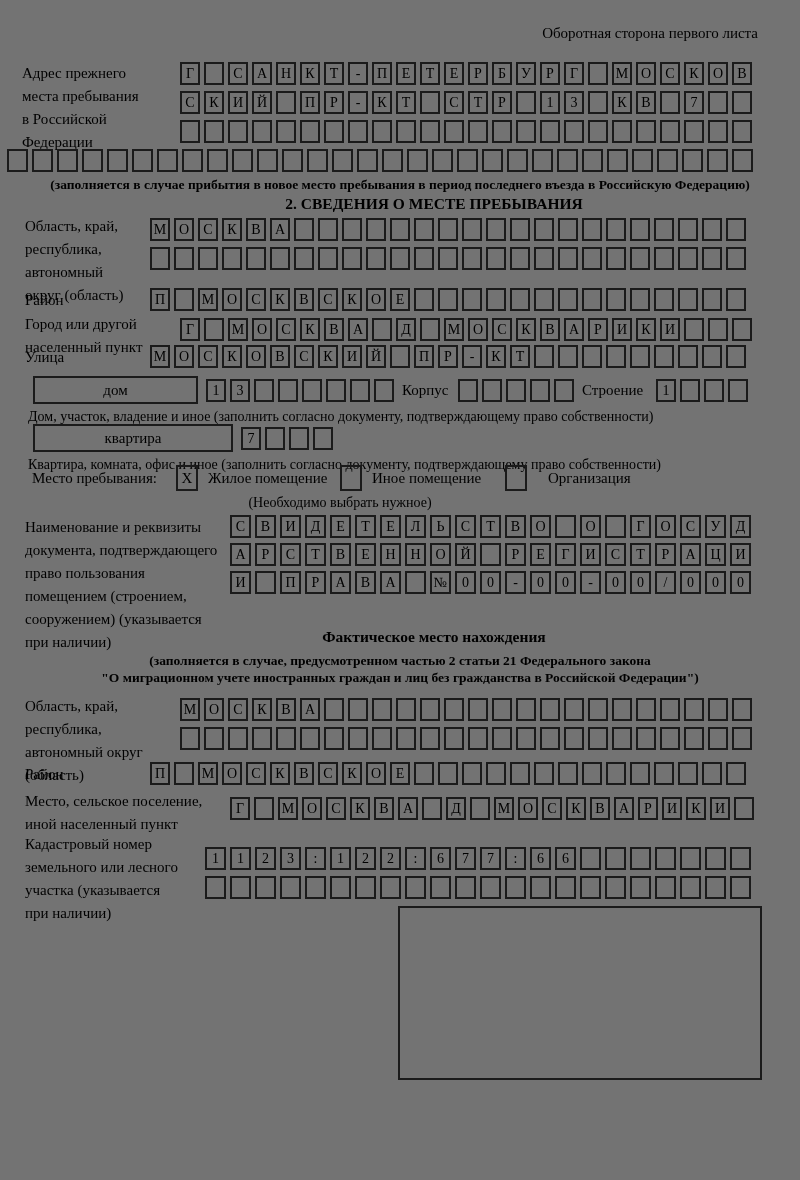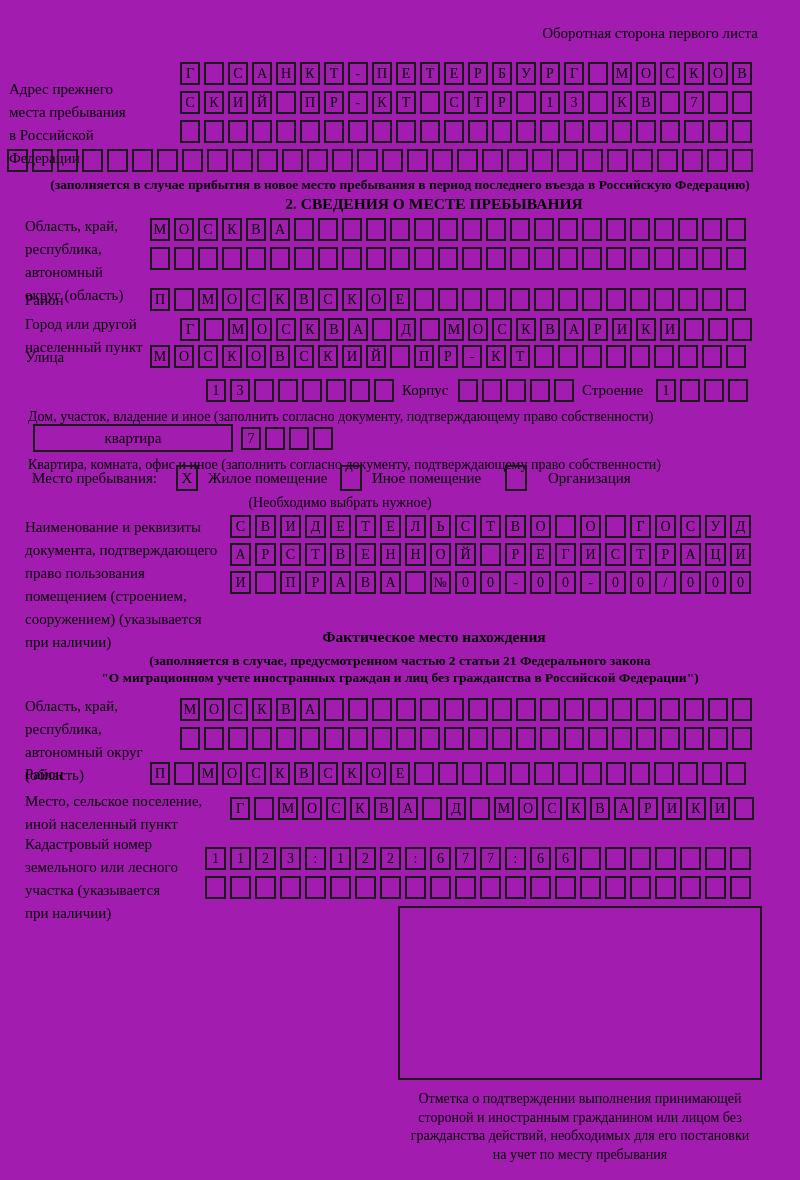--- a/index.html
+++ b/index.html
@@ -1,16 +1,16 @@
 <!DOCTYPE html>
 <html><head>
 <meta charset="utf-8">
 <style>
   html,body{margin:0;padding:0;background:#fff;}
-  .page{position:relative;width:800px;height:1180px;background:#a21caf;color:#000;
+  .page{position:relative;width:800px;height:1180px;background:#737373;color:#000;
         font-family:"Liberation Serif", serif;overflow:hidden;}
   .abs{position:absolute;}
   .lbl{font-size:15px;line-height:23px;white-space:pre-line;}
   .cap{font-size:13.5px;line-height:16px;font-weight:bold;}
   .cap14{font-size:14px;line-height:17px;}
   .title{font-size:15.5px;font-weight:bold;text-align:center;width:100%;padding-left:34px;}
   .br{display:flex;white-space:nowrap;}
   .box{display:inline-block;width:20px;height:23px;margin-right:4px;
        border:2px solid #1b1b1b;box-sizing:border-box;
        font-size:14px;line-height:19px;text-align:center;flex:none;}
@@ -22,21 +22,21 @@
   .ctr{left:0;width:100%;text-align:center;}
   .stamp{border:2px solid #1b1b1b;box-sizing:border-box;}
 </style>
 </head>
 <body>
 
 <div class="page">
 
   <div class="abs lbl" style="top:22px;right:42px;">Оборотная сторона первого листа</div>
 
-  <div class="abs lbl" style="left:9px;top:62px;width:160px;margin-top:16px;">Адрес прежнего
+  <div class="abs lbl" style="left:22px;top:62px;width:160px;">Адрес прежнего
 места пребывания
 в Российской
 Федерации</div>
   <div class="abs br" style="left:180px;top:62px;">
       <span class="box">Г</span>
       <span class="box"></span>
       <span class="box">С</span>
       <span class="box">А</span>
       <span class="box">Н</span>
       <span class="box">К</span>
@@ -286,20 +286,21 @@
       <span class="box"></span>
       <span class="box"></span>
       <span class="box"></span>
       <span class="box"></span>
       <span class="box"></span>
       <span class="box"></span>
       <span class="box"></span>
       <span class="box"></span>
     </div>
 
+  <div class="abs rect" style="left:33px;top:376px;width:165px;height:28px;">дом</div>
   <div class="abs br" style="left:206px;top:379px;">
       <span class="box">1</span>
       <span class="box">3</span>
       <span class="box"></span>
       <span class="box"></span>
       <span class="box"></span>
       <span class="box"></span>
       <span class="box"></span>
       <span class="box"></span>
     </div>
@@ -578,18 +579,14 @@
       <span class="box"></span>
       <span class="box"></span>
       <span class="box"></span>
       <span class="box"></span>
       <span class="box"></span>
       <span class="box"></span>
       <span class="box"></span>
     </div>
 
   <div class="abs stamp" style="left:398px;top:906px;width:364px;height:174px;"></div>
-  <div class="abs cap14" style="left:394px;top:1090px;width:372px;text-align:center;white-space:pre-line;line-height:18.5px;">Отметка о подтверждении выполнения принимающей
-стороной и иностранным гражданином или лицом без
-гражданства действий, необходимых для его постановки
-на учет по месту пребывания</div>
 
 </div>
 
 </body></html>

